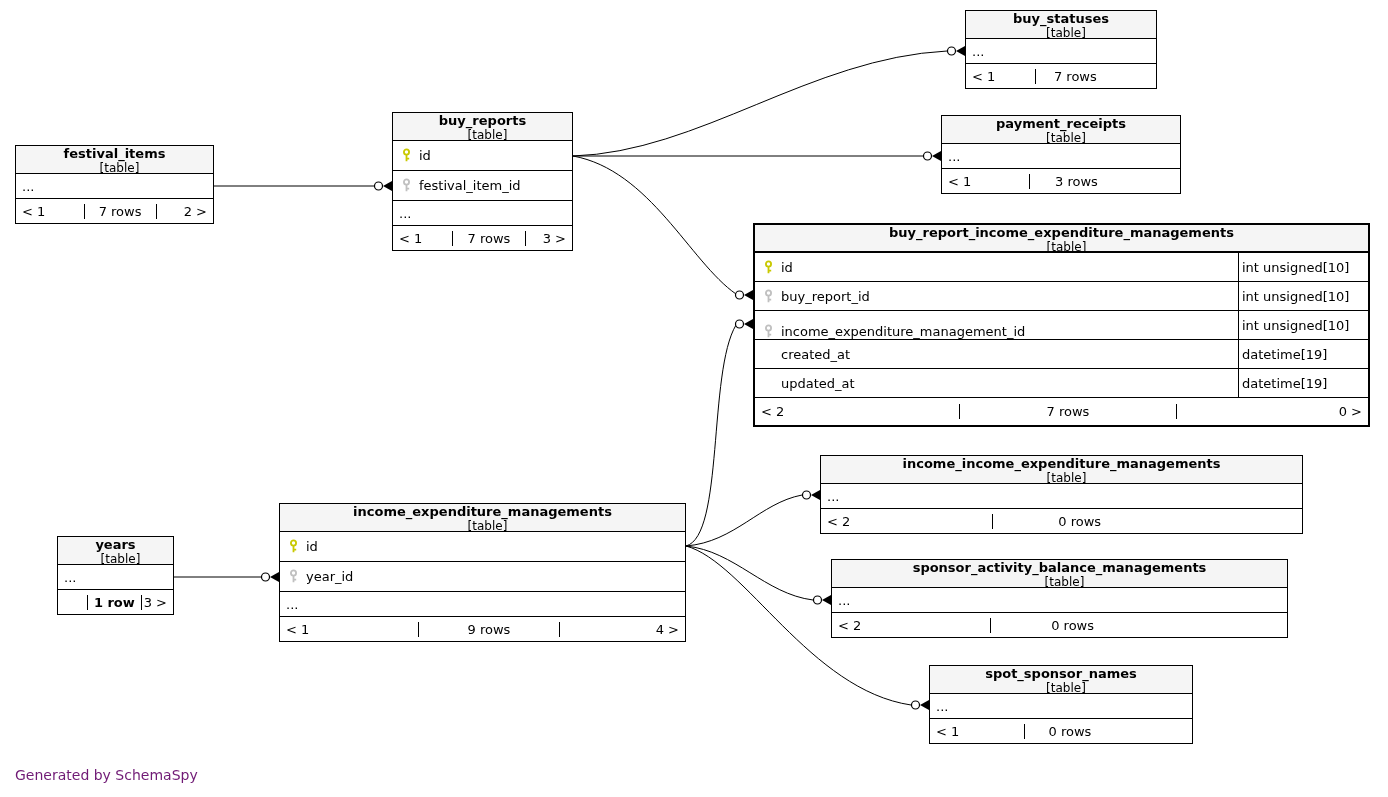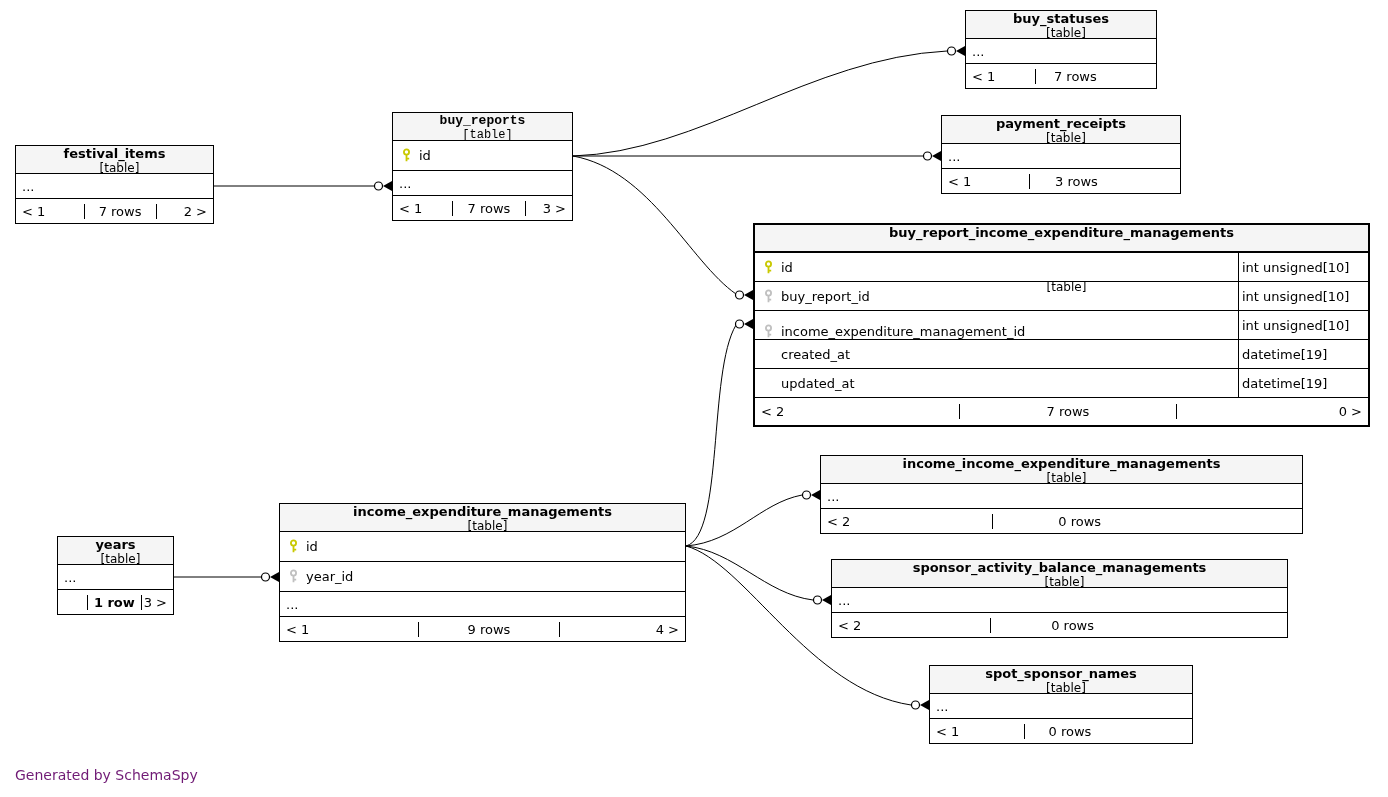--- a/index.html
+++ b/index.html
@@ -68,32 +68,41 @@
       <div class="row" style="height: 25px;">
         <span class="ellip">...</span>
       </div>
       <div class="row ftr" style="height: 24px;">
         <span class="fcell l" style="width: 30%;">&lt; 1</span>
         <span class="fcell c" style="width: 39%;">7 rows</span>
         <span class="fcell r" style="width: 31%;">2 &gt;</span>
       </div>
     </div>
     <div class="tbl" style="left: 392px; top: 112px; width: 181px;">
-      <div class="hdr" style="height: 28px; font-family: Liberation Mono, monospace;">
+      <div class="hdr" style="height: 28px;">
         <span class="nm">buy_reports</span>
         <span class="tag">[table]</span>
       </div>
       <div class="row" style="height: 30px;">
         <span class="iconslot">
           <svg width="11" height="15" viewBox="0 0 11 15" xmlns="http://www.w3.org/2000/svg">
             <circle cx="5.5" cy="4" r="2.6" fill="none" stroke="#c9c900" stroke-width="1.8"></circle>
             <path d="M5.5 6.6 L5.5 13.2 M5.5 10.6 L8.2 10.6" fill="none" stroke="#c9c900" stroke-width="1.8"></path>
           </svg>
         </span>
         <span class="cname">id</span>
+      </div>
+      <div class="row" style="height: 30px;">
+        <span class="iconslot">
+          <svg width="11" height="15" viewBox="0 0 11 15" xmlns="http://www.w3.org/2000/svg">
+            <circle cx="5.5" cy="4" r="2.6" fill="none" stroke="#c0c0c0" stroke-width="1.8"></circle>
+            <path d="M5.5 6.6 L5.5 13.2 M5.5 10.6 L8.2 10.6" fill="none" stroke="#c0c0c0" stroke-width="1.8"></path>
+          </svg>
+        </span>
+        <span class="cname">festival_item_id</span>
       </div>
       <div class="row" style="height: 25px;">
         <span class="ellip">...</span>
       </div>
       <div class="row ftr" style="height: 24px;">
         <span class="fcell l" style="width: 28%;">&lt; 1</span>
         <span class="fcell c" style="width: 44%;">7 rows</span>
         <span class="fcell r" style="width: 28%;">3 &gt;</span>
       </div>
     </div>
@@ -119,21 +128,21 @@
       <div class="row" style="height: 25px;">
         <span class="ellip">...</span>
       </div>
       <div class="row ftr" style="height: 24px;">
         <span class="fcell l" style="width: 33%;">&lt; 1</span>
         <span class="fcell c" style="width: 42%;">3 rows</span>
         <span class="fcell r" style="width: 25%;"></span>
       </div>
     </div>
     <div class="tbl emph" style="left: 753px; top: 223px; width: 617px;">
-      <div class="hdr" style="height: 28px; gap: 40px;">
+      <div class="hdr" style="height: 28px;">
         <span class="nm">buy_report_income_expenditure_managements</span>
         <span class="tag">[table]</span>
       </div>
       <div class="row" style="height: 29px;">
         <span class="iconslot">
           <svg width="11" height="15" viewBox="0 0 11 15" xmlns="http://www.w3.org/2000/svg">
             <circle cx="5.5" cy="4" r="2.6" fill="none" stroke="#c9c900" stroke-width="1.8"></circle>
             <path d="M5.5 6.6 L5.5 13.2 M5.5 10.6 L8.2 10.6" fill="none" stroke="#c9c900" stroke-width="1.8"></path>
           </svg>
         </span>

